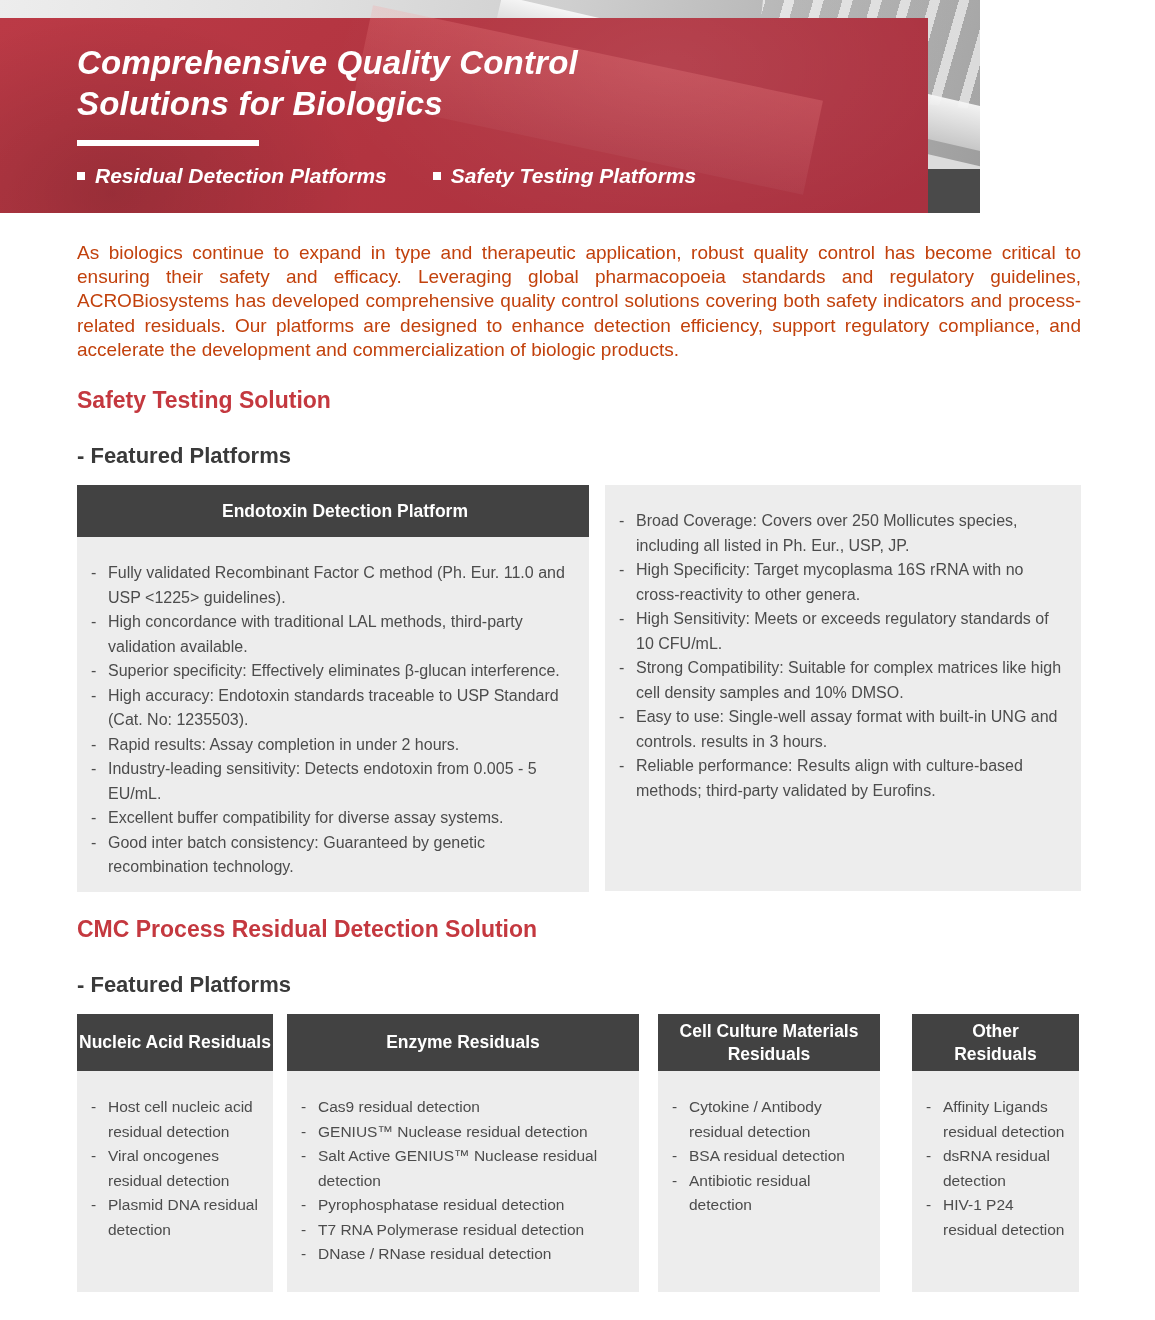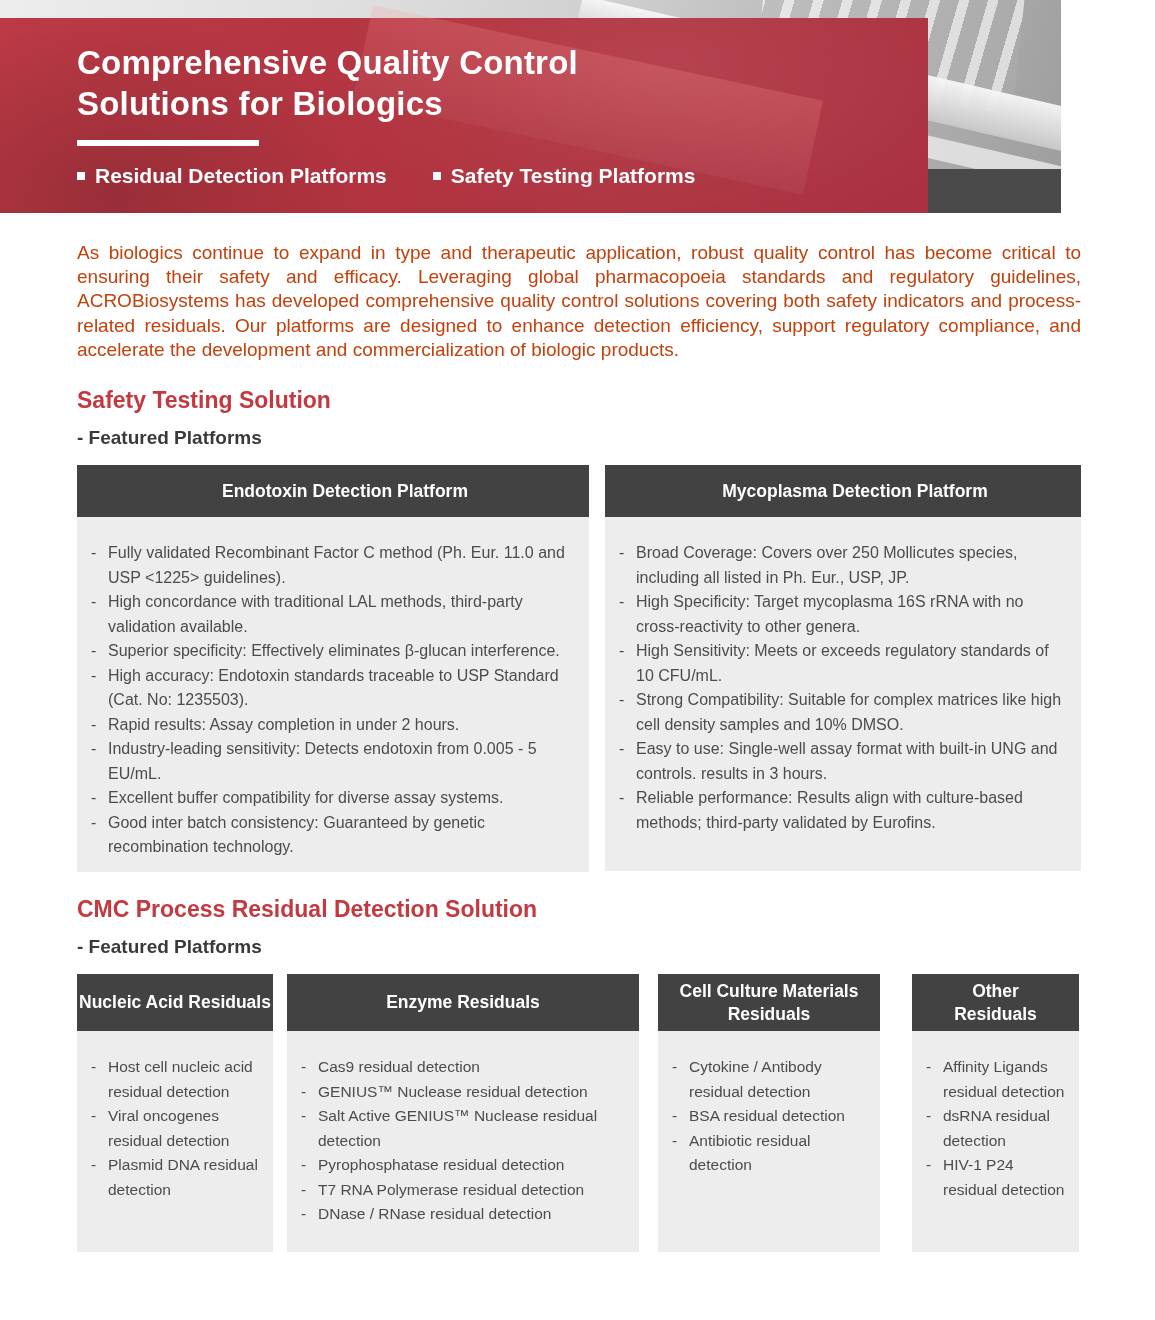--- a/index.html
+++ b/index.html
@@ -5,21 +5,21 @@
   html,body { margin:0; padding:0; background:#ffffff; }
   .page {
     position:relative;
     width:1155px; height:1320px;
     background:#ffffff;
     font-family:"Liberation Sans", sans-serif;
     overflow:hidden;
   }
 
   
-  .banner { position:relative; width:1061px; height:213px; overflow:hidden; }
+  .banner { position:relative; width:980px; height:213px; overflow:hidden;font-style:italic; }
   .photo { position:absolute; inset:0;
     background:linear-gradient(105deg,#ededed 0%,#e0e0e0 30%,#cfcfcf 55%,#b3b3b3 80%,#9d9d9d 100%);
     overflow:hidden; }
   .photo .diag1 { position:absolute; width:560px; height:44px; right:-70px; top:58px;
     background:linear-gradient(180deg,#f7f7f7,#c9c9c9); transform:rotate(13deg); border-radius:5px; opacity:.95; }
   .photo .diag2 { position:absolute; width:600px; height:22px; right:-90px; top:118px;
     background:#e6e6e6; transform:rotate(13deg); opacity:.85; }
   .photo .tips { position:absolute; left:760px; top:-30px; width:260px; height:130px;
     background:repeating-linear-gradient(100deg, rgba(255,255,255,.95) 0 10px, rgba(185,185,185,.35) 10px 28px);
     transform:rotate(6deg); opacity:.65; }
@@ -39,21 +39,21 @@
   .underline { width:182px; height:6px; background:#ffffff; margin-top:16px; }
   .tags { display:flex; align-items:center; margin-top:18px; }
   .tag { display:flex; align-items:center; font-size:21px; font-weight:bold; }
   .tag + .tag { margin-left:46px; }
   .sq { width:8px; height:8px; background:#ffffff; margin-right:10px; flex:none; }
 
   
   .content { padding:0 74px 0 77px; }
   .intro { margin-top:28px; font-size:19px; line-height:24.2px; color:#c2410c; text-align:justify; }
   .sec-heading { margin-top:25px; font-size:23px; font-weight:bold; color:#c4383f; }
-  .sub-heading { margin-top:13px; font-size:19px; font-weight:bold; color:#3a3a3a; }
+  .sub-heading { margin-top:29px; font-size:22px; font-weight:bold; color:#3a3a3a; }
 
   .row { display:flex; align-items:stretch; margin-top:16px; }
   .row-1 { height:406px; }
   .row-2 { height:278px; }
   .panel { display:flex; flex-direction:column; }
   .p-head { background:#424242; color:#ffffff; font-weight:bold; font-size:17.5px;
     text-align:center; display:flex; align-items:center; justify-content:center;
     white-space:pre-line; line-height:1.3; flex:none; }
   .row-1 .p-head { height:52px;padding-left:24px; }
   .row-2 .p-head { height:57px; }
@@ -142,21 +142,20 @@
               <span class="dash">-</span>
               <span class="li-text">Excellent buffer compatibility for diverse assay systems.</span>
             </div>
             <div class="li-row">
               <span class="dash">-</span>
               <span class="li-text">Good inter batch consistency: Guaranteed by genetic recombination technology.</span>
             </div>
           </div>
       </div>
       <div class="panel panel-mycoplasma">
-        <div class="p-head">Mycoplasma Detection Platform</div>
         <div class="p-body">
             <div class="li-row">
               <span class="dash">-</span>
               <span class="li-text">Broad Coverage: Covers over 250 Mollicutes species, including all listed in Ph. Eur., USP, JP.</span>
             </div>
             <div class="li-row">
               <span class="dash">-</span>
               <span class="li-text">High Specificity: Target mycoplasma 16S rRNA with no cross-reactivity to other genera.</span>
             </div>
             <div class="li-row">

